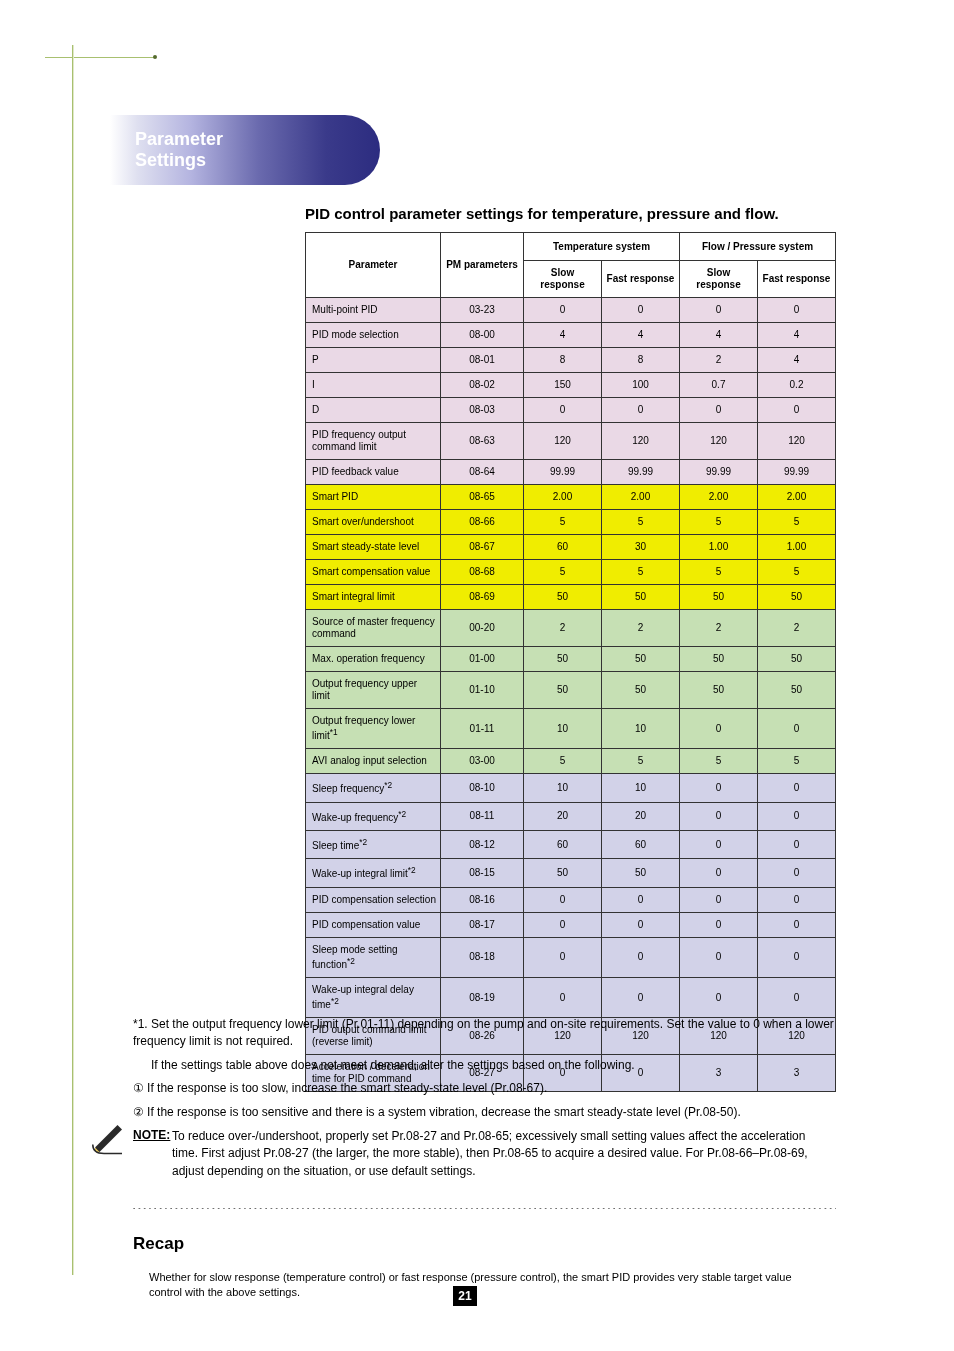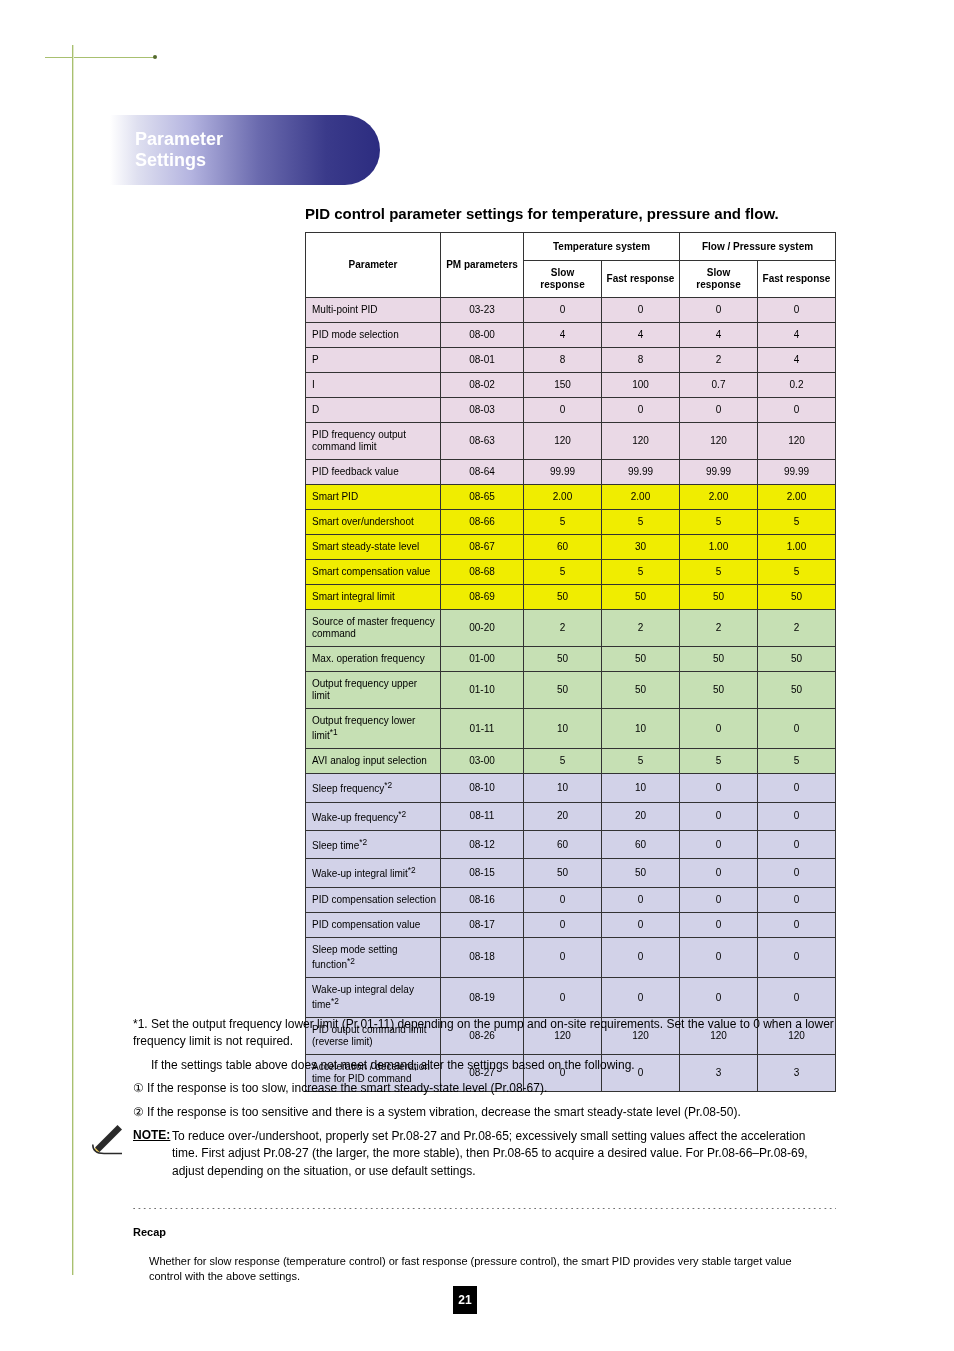--- a/index.html
+++ b/index.html
@@ -129,23 +129,23 @@
     overflow: hidden;
     white-space: nowrap;
   }
   .recap-section {
     position: absolute;
     left: 133px;
     top: 1218px;
     width: 705px;
   }
   .recap-title {
-    font-size: 11px;
-    font-weight: bold;
-    margin: 8px 0 4px 0;
+    font-size: 17px;
+    font-weight: bold;
+    margin: 16px 0 4px 0;
   }
   .recap-text {
     font-size: 11px;
     line-height: 1.4;
     margin: 16px;
   }
   .pencil-icon {
     position: absolute;
     left: 89px;
     top: 1119px;
@@ -167,21 +167,21 @@
     top: 1128px;
     width: 660px;
     font-size: 12px;
     line-height: 1.45;
   }
   .page-num {
     position: absolute;
     left: 453px;
     top: 1286px;
     width: 24px;
-    height: 28px;
+    height: 20px;
     background: #000;
     color: #fff;
     font-size: 12px;
     font-weight: bold;
     display: flex;
     align-items: center;
     justify-content: center;
   }
 </style>
 </head>

